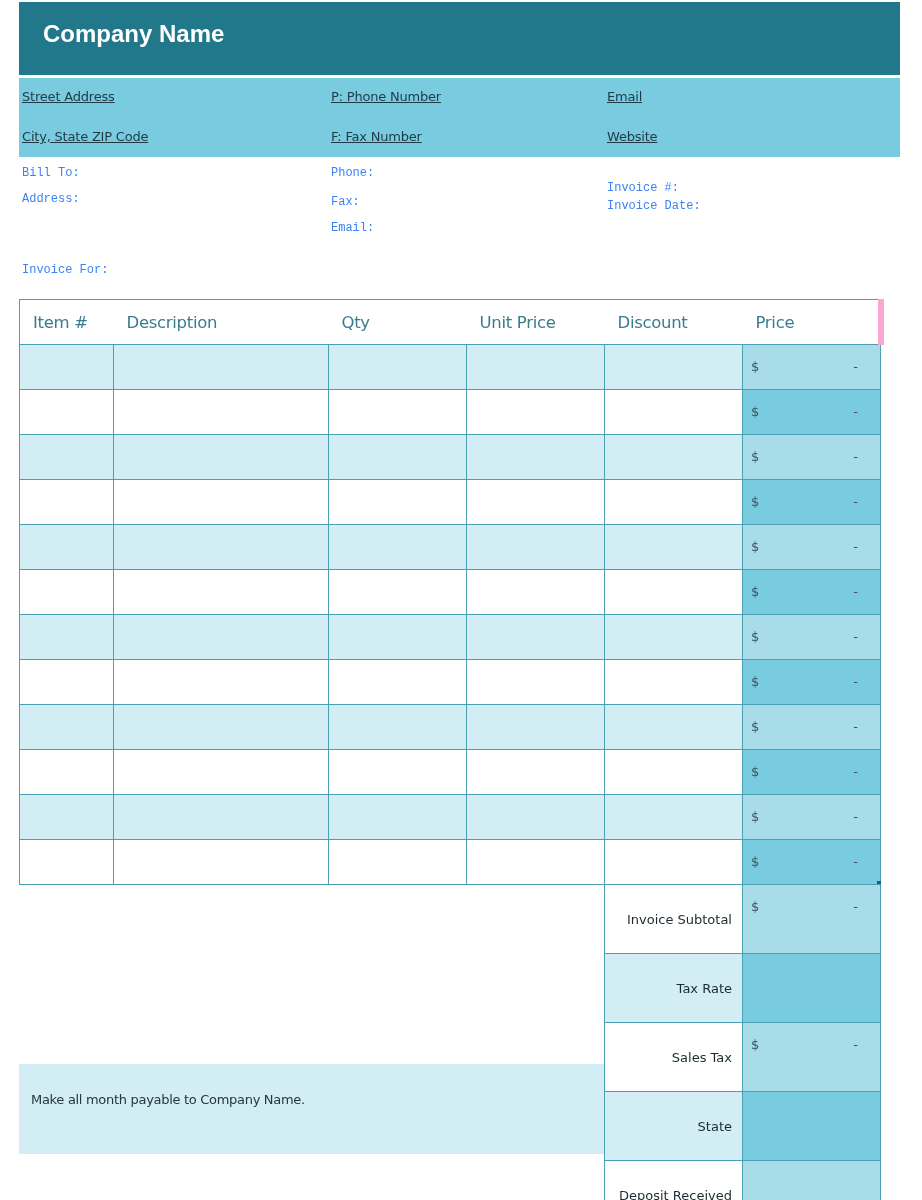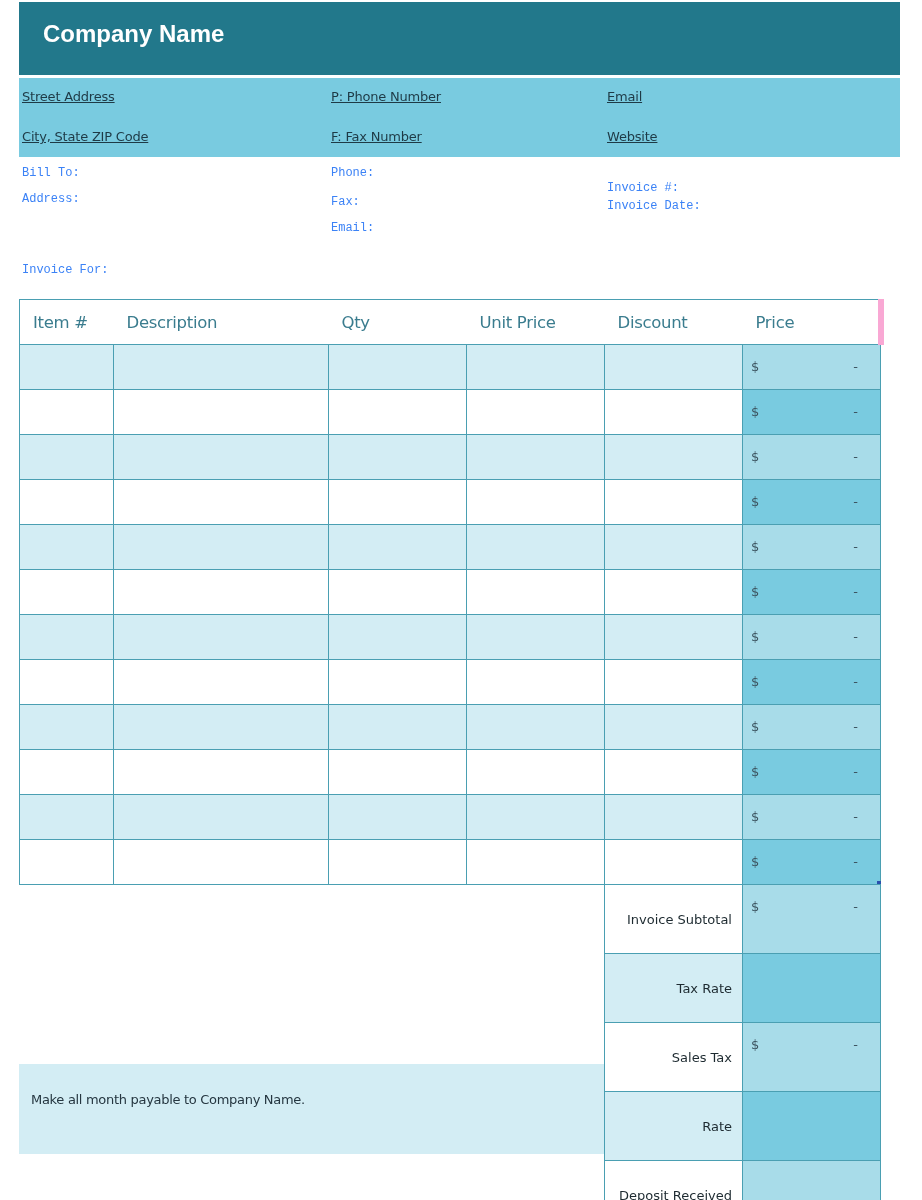--- a/index.html
+++ b/index.html
@@ -238,21 +238,21 @@
     <td class="v d"></td>
   </tr>
   <tr>
     <td class="lbl w">Sales Tax</td>
     <td class="v m">
           <span class="cur">$</span>
           <span class="val">-</span>
         </td>
   </tr>
   <tr>
-    <td class="lbl l">Rate</td>
+    <td class="lbl l">State</td>
     <td class="v d"></td>
   </tr>
   <tr>
     <td class="lbl w">Deposit Received</td>
     <td class="v m"></td>
   </tr>
   <tr>
     <td class="lbl d bold">TOTAL</td>
     <td class="v d">
           <span class="cur">$</span>

